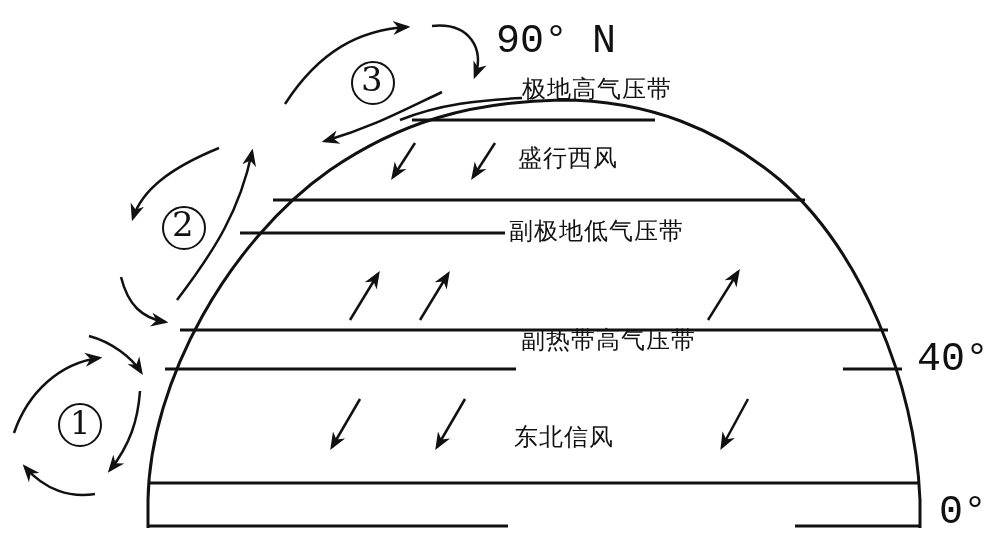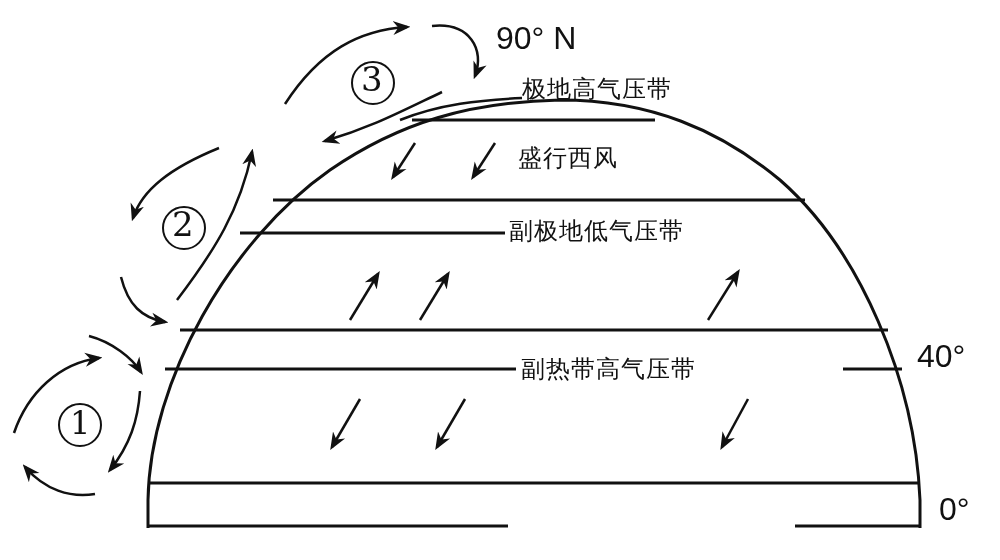--- a/index.html
+++ b/index.html
@@ -7,21 +7,21 @@
   #stage { position: absolute; left: 0; top: 0; width: 1000px; height: 560px; }
   svg { position: absolute; left: 0; top: 0; }
   .lbl {
     position: absolute;
     font-family: "DejaVu Serif", "Liberation Serif", serif;
     color: #111;
     white-space: nowrap;
     line-height: 1;
   }
   .cn { font-size: 24px; letter-spacing: 1px; }
-  .deg { font-family: Liberation Sans, sans-serif; font-size: 32px; }
+  .deg { font-family: Liberation Mono, monospace; font-size: 40px; }
   .circ { font-family: "DejaVu Serif", "Liberation Serif", serif; font-size: 40px; }
 </style>
 </head>
 <body>
 
 <div id="stage">
 
   <svg width="1000" height="560" viewBox="0 0 1000 560">
     <defs>
       <marker id="ah" viewBox="0 0 10 10" refX="8" refY="5" markerWidth="7" markerHeight="7" orient="auto-start-reverse">
@@ -70,23 +70,24 @@
     <path d="M95,494 C70,498 45,490 25,467" fill="none" stroke="#111" stroke-width="2.5" marker-end="url(#ah)"></path>
     <path d="M14,433 C28,392 60,363 99,358" fill="none" stroke="#111" stroke-width="2.5" marker-end="url(#ah)"></path>
 
     <circle cx="80" cy="425" r="21" fill="none" stroke="#111" stroke-width="2"></circle>
     <circle cx="184" cy="228" r="21" fill="none" stroke="#111" stroke-width="2"></circle>
     <circle cx="373" cy="83" r="21" fill="none" stroke="#111" stroke-width="2"></circle>
   </svg>
 
   <div class="lbl cn" style="left:522px; top:77px;">极地高气压带</div>
   <div class="lbl cn" style="left:509px; top:219px;">副极地低气压带</div>
-  <div class="lbl cn" style="left:521px; top:357px;">副热带高气压带</div>
+  <div class="lbl cn" style="left:521px; top:328px;">副热带高气压带</div>
 
   <div class="lbl cn" style="left:518px; top:146px;">盛行西风</div>
+  <div class="lbl cn" style="left:514px; top:425px;">东北信风</div>
 
   <div class="lbl deg" style="left:496px; top:22px;">90° N</div>
   <div class="lbl deg" style="left:917px; top:340px;">40°</div>
   <div class="lbl deg" style="left:939px; top:493px;">0°</div>
 
   <div class="lbl circ" style="left:172px; top:207px; font-size:34px;">2</div>
   <div class="lbl circ" style="left:361px; top:62px; font-size:34px;">3</div>
   <div class="lbl circ" style="left:70px; top:407px; font-size:32px;">1</div>
 </div>
 

